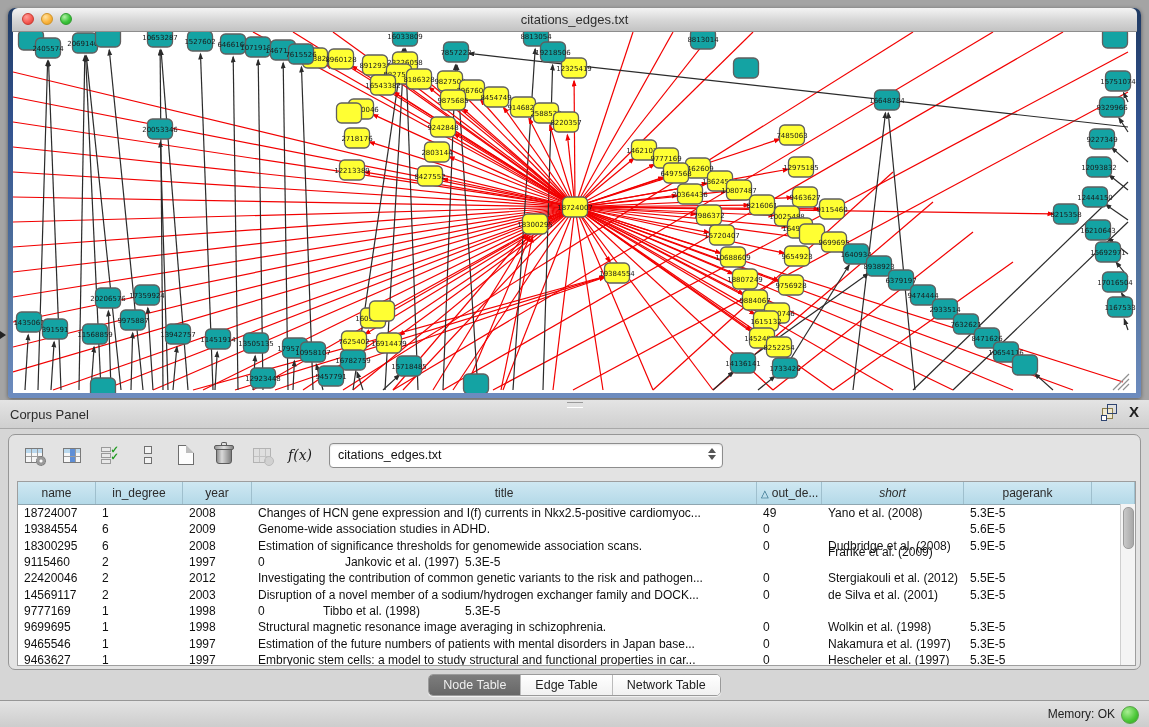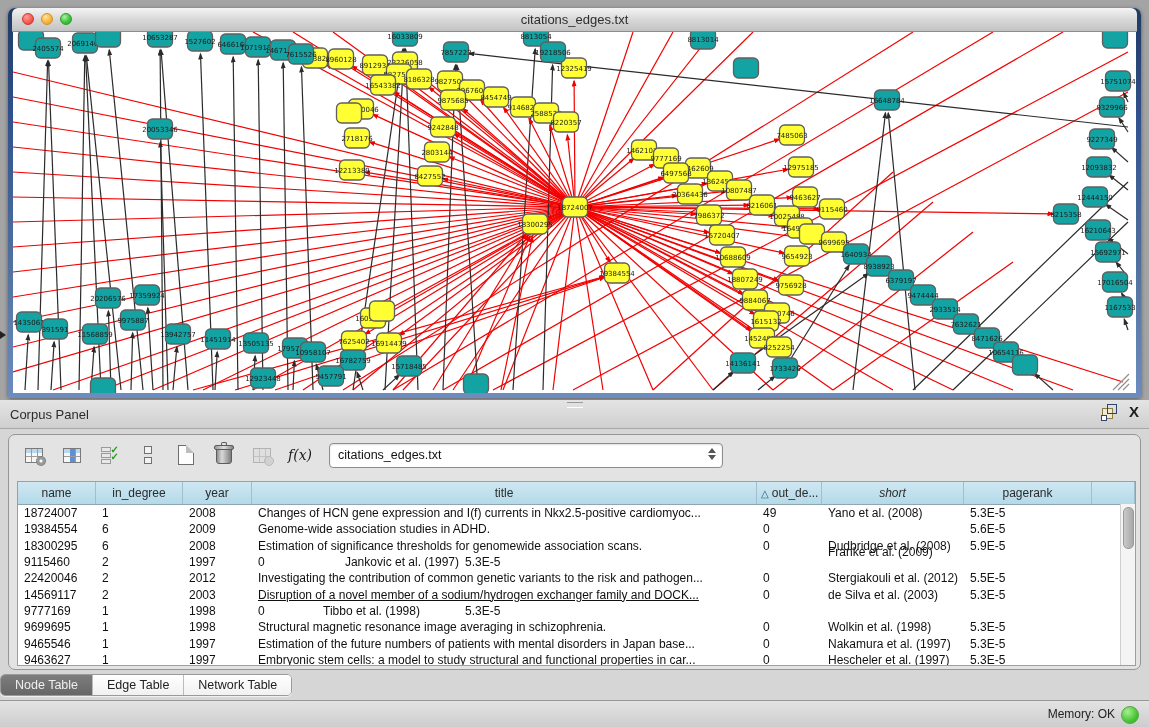--- a/index.html
+++ b/index.html
@@ -63,21 +63,21 @@
   .tbl{position:absolute;left:8px;top:46px;width:1117px;bottom:3px;background:#fff;border:1px solid #9e9e9e;overflow:hidden;}
   .thead{display:flex;height:22px;background:linear-gradient(180deg,#cfe8f2,#b4d9e8);border-bottom:1px solid #8fa6b0;}
   .th{font-size:12px;color:#2b2b2b;display:flex;align-items:center;justify-content:center;border-right:1px solid #9fbfcd;box-sizing:border-box;overflow:hidden;white-space:nowrap;}
   .th.left{justify-content:flex-start;padding-left:4px;}
   .th .sort{color:#20607e;font-size:10px;margin-right:3px;}
   .trow{display:flex;height:16.3px;align-items:center;}
   .td{font-size:12px;color:#101010;box-sizing:border-box;padding-left:6px;overflow:hidden;white-space:nowrap;}
   .vscroll{position:absolute;right:0;top:22px;bottom:0;width:14px;background:#f4f4f4;border-left:1px solid #cfcfcf;}
   .vthumb{position:absolute;left:2px;top:3px;width:9px;height:40px;border-radius:5px;background:linear-gradient(90deg,#c9c9c9,#a8a8a8);border:1px solid #9b9b9b;}
   
-  .tabs{position:absolute;left:0;right:0;bottom:4px;display:flex;}
+  .tabs{position:absolute;left:0;right:0;bottom:4px;display:flex;justify-content:center;}
   .seg{display:flex;border:1px solid #9a9a9a;border-radius:5px;overflow:hidden;background:#fff;box-shadow:0 1px 1px rgba(255,255,255,.7);}
   .seg .tab{font-size:12.5px;padding:3px 14px;color:#222;background:linear-gradient(180deg,#ffffff,#f1f1f1);border-right:1px solid #bbb;}
   .seg .tab:last-child{border-right:none;}
   .seg .tab.active{background:linear-gradient(180deg,#7d7d7d,#676767);color:#efefef;}
   
   .statusbar{position:absolute;left:0;top:700px;width:1149px;height:27px;background:linear-gradient(180deg,#e3e3e3,#cccccc);border-top:1px solid #979797;}
   .mem{position:absolute;right:34px;top:6px;font-size:12px;color:#222;}
   .memdot{position:absolute;right:10px;top:5px;width:16px;height:16px;border-radius:50%;background:radial-gradient(circle at 35% 30%,#a9ef93,#49c635 60%,#2fa321);border:1px solid #58a348;}
 </style>
 </head>
@@ -845,23 +845,23 @@
               <div class="td" style="width: 69px;">2012</div>
               <div class="td" style="width: 505px;">Investigating the contribution of common genetic variants to the risk and pathogen...</div>
               <div class="td" style="width: 65px;">0</div>
               <div class="td" style="width: 142px;">Stergiakouli et al. (2012)</div>
               <div class="td" style="width: 128px;">5.5E-5</div>
             </div>
             <div class="trow">
               <div class="td" style="width: 78px;">14569117</div>
               <div class="td" style="width: 87px;">2</div>
               <div class="td" style="width: 69px;">2003</div>
-              <div class="td" style="width: 505px; text-decoration: underline;">Disruption of a novel member of a sodium/hydrogen exchanger family and DOCK...</div>
+              <div class="td" style="width: 505px;">Disruption of a novel member of a sodium/hydrogen exchanger family and DOCK...</div>
               <div class="td" style="width: 65px;">0</div>
-              <div class="td" style="width: 142px;">de Silva et al. (2003)</div>
+              <div class="td" style="width: 142px;">de Silva et al. (2001)</div>
               <div class="td" style="width: 128px;">5.3E-5</div>
             </div>
             <div class="trow">
               <div class="td" style="width: 78px;">9777169</div>
               <div class="td" style="width: 87px;">1</div>
               <div class="td" style="width: 69px;">1998</div>
               <div class="td" style="width: 65px;">0</div>
               <div class="td" style="width: 142px;">Tibbo et al. (1998)</div>
               <div class="td" style="width: 128px;">5.3E-5</div>
             </div>

